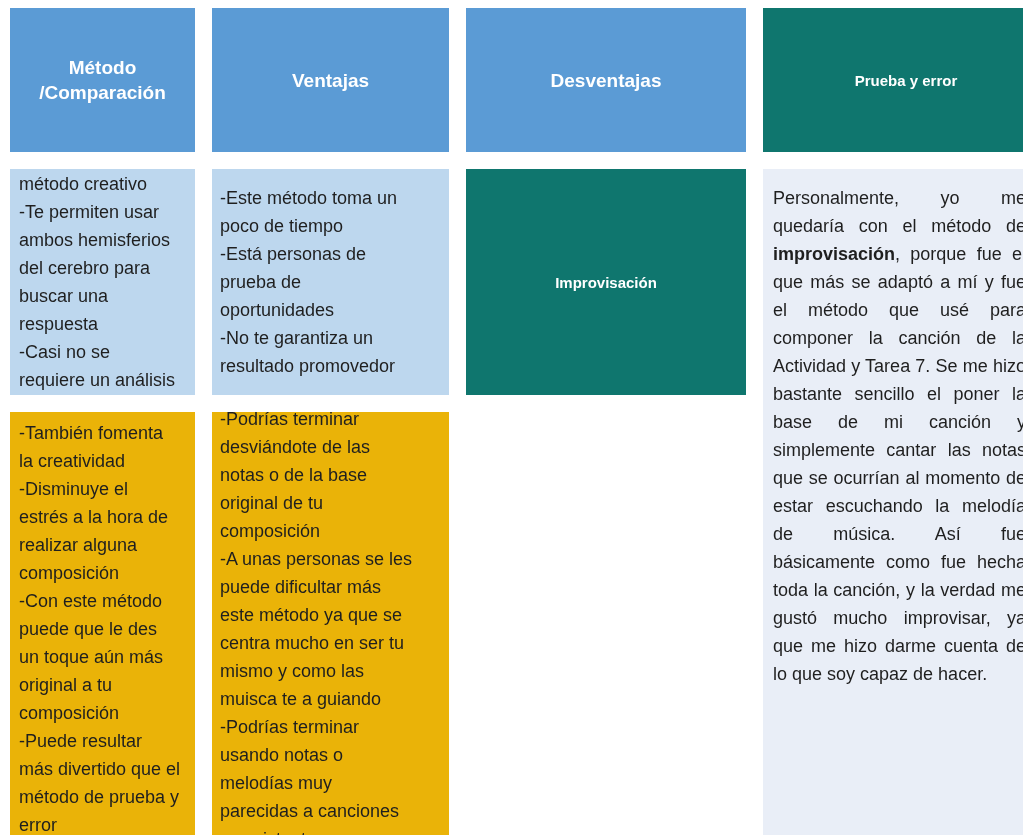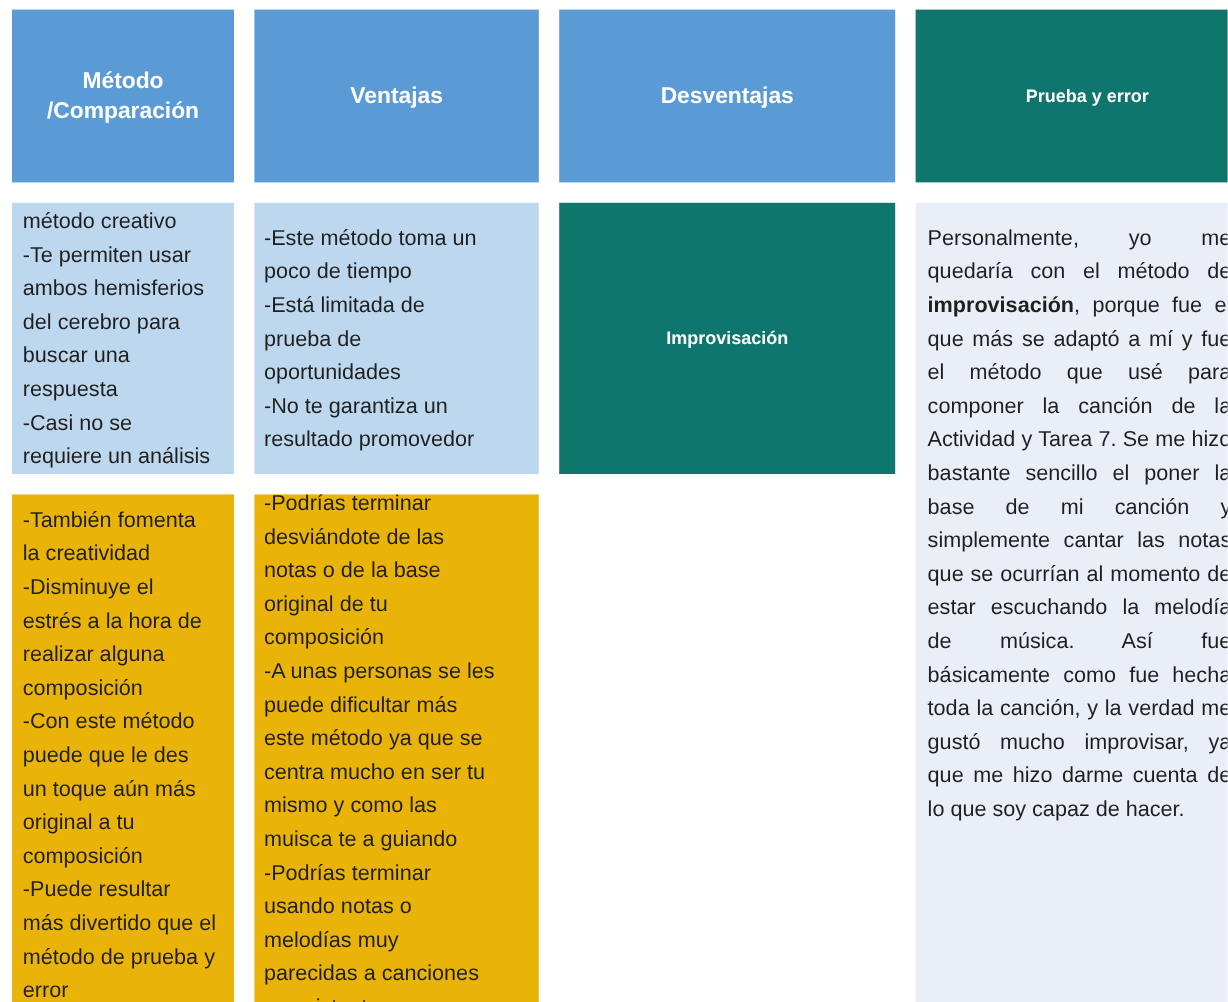--- a/index.html
+++ b/index.html
@@ -83,21 +83,21 @@
   <div class="cell method">Prueba y error</div>
 
   <div class="cell body-cell band1">
     <div>-Se considerar un método creativo</div>
     <div>-Te permiten usar ambos hemisferios del cerebro para buscar una respuesta</div>
     <div>-Casi no se requiere un análisis profundo</div>
   </div>
 
   <div class="cell body-cell band1 col3pad">
     <div>-Este método toma un poco de tiempo</div>
-    <div>-Está limitada de prueba de oportunidades</div>
+    <div>-Está personas de prueba de oportunidades</div>
     <div>-No te garantiza un resultado promovedor</div>
   </div>
 
   <div class="cell concl">
     <p><span>Personalmente, yo me quedaría con el método de </span><b>improvisación</b><span>, porque fue el que más se adaptó a mí y fue el método que usé para componer la canción de la Actividad y Tarea 7. Se me hizo bastante sencillo el poner la base de mi canción y simplemente cantar las notas que se ocurrían al momento de estar escuchando la melodía de música. Así fue básicamente como fue hecha toda la canción, y la verdad me gustó mucho improvisar, ya que me hizo darme cuenta de lo que soy capaz de hacer.</span></p>
   </div>
 
   <div class="cell method">Improvisación</div>
 
   <div class="cell body-cell band2">

